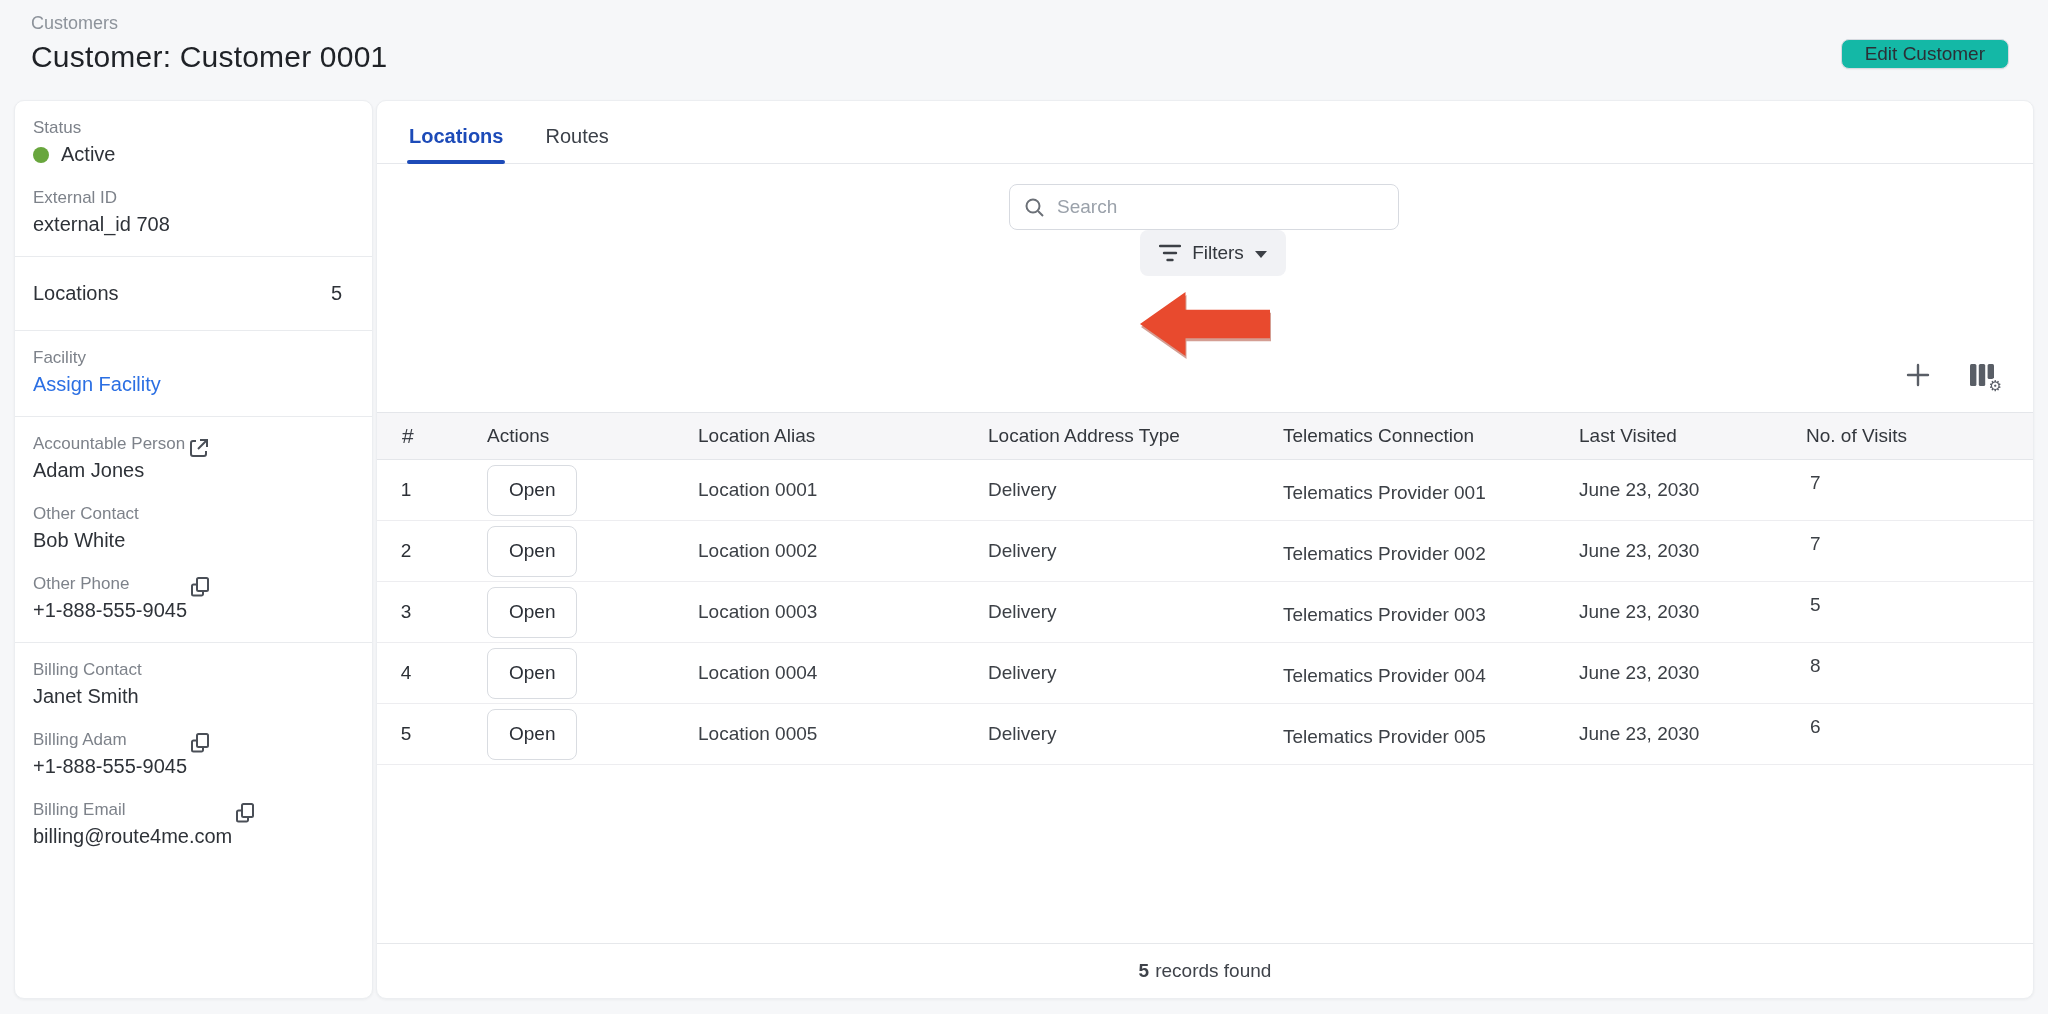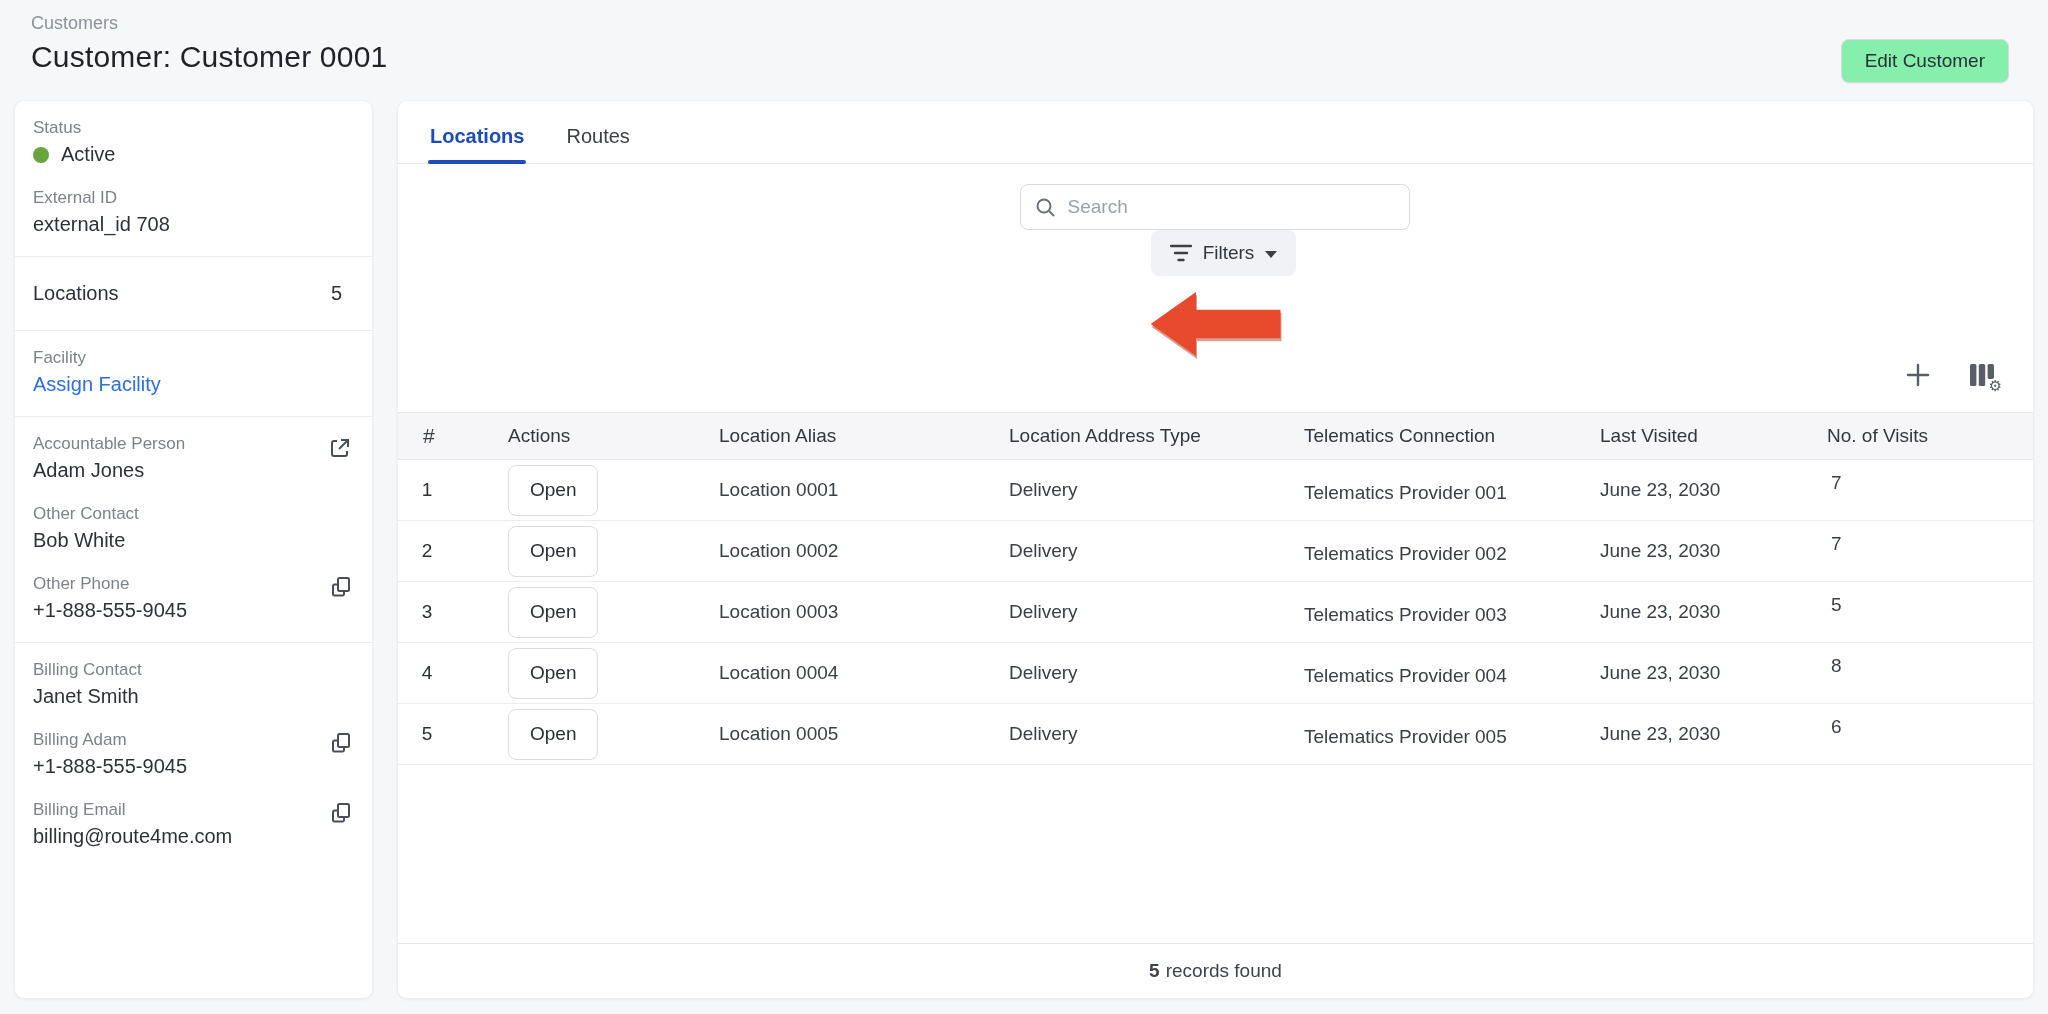--- a/index.html
+++ b/index.html
@@ -7,46 +7,46 @@
   body {
     background:#f6f7f9;
     font-family:"Liberation Sans","DejaVu Sans",sans-serif;
     color:#2e3238;
   }
   
   .page-header { position:relative; padding:13px 22px 0 31px; height:100px; }
   .breadcrumb { font-size:18px; color:#8d939b; margin-bottom:6px; }
   .page-title { font-size:30px; font-weight:500; color:#1f2227; letter-spacing:.2px; }
   .edit-btn {
-    position:absolute; top:39px; right:39px; height:44px; padding:0 23px;
-    background:#86efac; border:1px solid #d7dae0; border-radius:8px;
+    position:absolute; top:39px; right:39px; height:30px; padding:0 23px;
+    background:#14b8a6; border:1px solid #d7dae0; border-radius:8px;
     font-family:inherit; font-size:19px; font-weight:500; color:#2b2f36;
     box-shadow:0 1px 1px rgba(20,25,40,.04); cursor:pointer;
   }
   
-  .content { display:flex; gap:24px; padding:0 14px; align-items:flex-start; }
+  .content { display:flex; gap:3px; padding:0 14px; align-items:flex-start; }
   .card {
     background:#fff; border:1px solid #eceef1; border-radius:10px;
     box-shadow:0 1px 3px rgba(25,30,45,.05);
   }
   
   .sidebar { width:359px; height:899px; overflow:hidden; }
   .side-sec { padding:17px 18px 20px 18px; border-bottom:1px solid #e9ebee; }
   .side-sec:last-child { border-bottom:none; }
   .fld { margin-bottom:22px; }
   .fld:last-child { margin-bottom:0; }
   .fld-label { font-size:17px; color:#7d828a; margin-bottom:5px; }
   .fld-value { font-size:20px; color:#2e3238; }
   .status-line { display:flex; align-items:center; gap:12px; }
   .status-dot { width:16px; height:16px; border-radius:50%; background:#68a63d; }
   .loc-row { display:flex; align-items:center; justify-content:space-between; padding:25px 18px; }
   .loc-label { font-size:20px; color:#2e3238; }
   .loc-count { font-size:20px; color:#2e3238; padding-right:12px; }
   .link-blue { font-size:20px; font-weight:500; color:#2b6fe3; cursor:pointer; }
-  .fld-row { display:flex; align-items:flex-start; justify-content:space-between; }
+  .fld-row { display:flex; align-items:flex-start; justify-content:flex-start; }
   .icon-btn { background:none; border:none; cursor:pointer; padding:2px; line-height:0; }
   
   .main-panel { flex:1; height:899px; display:flex; flex-direction:column; overflow:hidden; }
   .tabs { display:flex; gap:42px; padding:24px 0 0 32px; border-bottom:1px solid #e6e8ec; }
   .tab { font-size:20px; padding-bottom:15px; position:relative; cursor:pointer; color:#3b4048; font-weight:500; }
   .tab.active { color:#1d4bb8; font-weight:600; }
   .tab.active:after {
     content:""; position:absolute; left:-2px; right:-2px; bottom:-1px;
     height:4px; background:#1d4bb8; border-radius:3px;
   }

